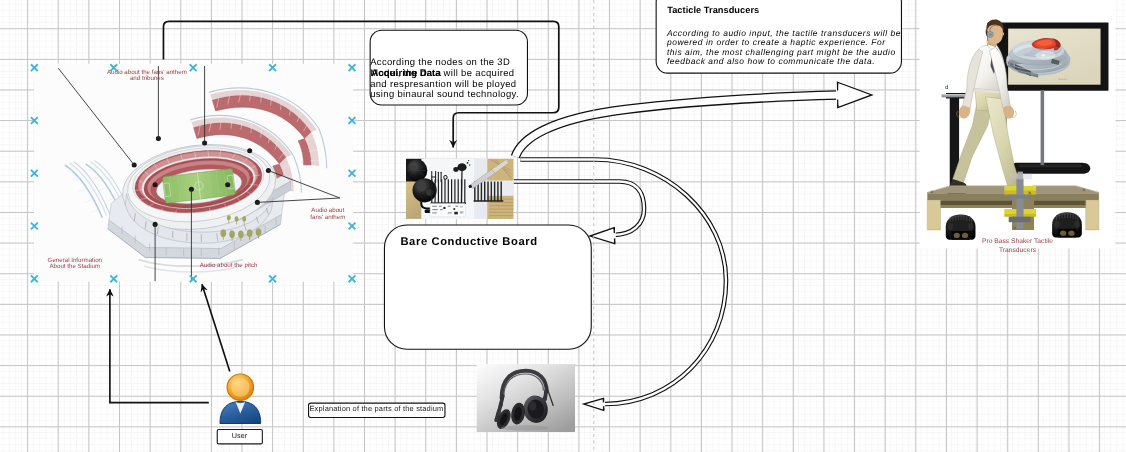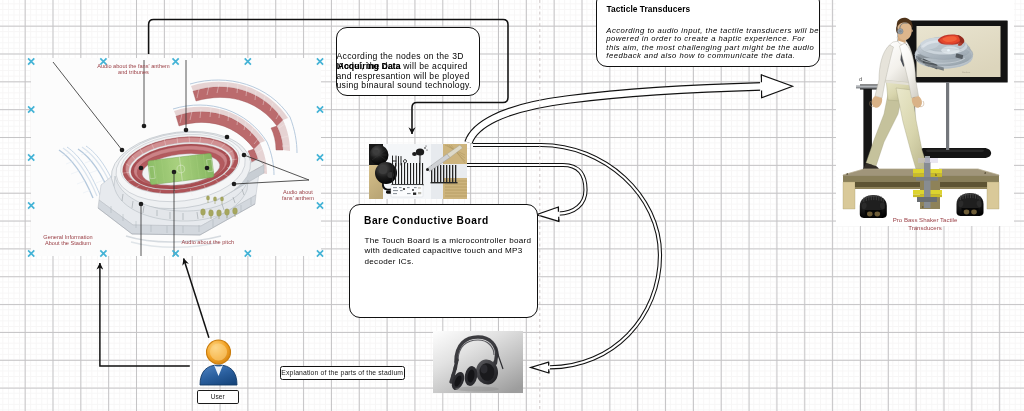--- a/index.html
+++ b/index.html
@@ -791,25 +791,22 @@
   </div>
 
   <div class="callout" id="boxAcquiring" style="left:336px;top:27px;width:144px;height:69px;">
     <div class="t" style="position:absolute;left:0.5px;top:7.2px;font-size:8.8px;letter-spacing:0.05px;margin-top:26px;">Acquiring Data</div>
     <div class="cbody" style="position:absolute;left:-0.5px;top:24px;font-size:8.6px;line-height:9.8px;letter-spacing:0.32px;">According the nodes on the 3D
 Model, the data will be acquired
 and respresantion will be ployed
 using binaural sound technology.</div>
   </div>
 
-  <div class="callout" id="boxBare" style="left:349px;top:204px;width:189px;height:114px;">
+  <div class="callout" id="boxBare" style="left:349px;top:204px;width:189px;height:114px;border-radius:21px;">
     <div class="t" style="position:absolute;left:14px;top:10px;font-size:10.2px;letter-spacing:0.55px;">Bare Conductive Board</div>
-    <div class="cbody" style="position:absolute;left:14.5px;top:31px;font-size:8.1px;line-height:10.3px;letter-spacing:0.29px;">The Touch Board is a microcontroller board
-with dedicated capacitive touch and MP3
-decoder ICs.</div>
   </div>
 
   <div class="callout" id="boxTactile" style="left:596px;top:-9px;width:224px;height:76px;">
     <div class="t" style="position:absolute;left:9.5px;top:12px;font-size:8.4px;letter-spacing:0.05px;">Tacticle Transducers</div>
     <div class="cbody" style="position:absolute;left:9.3px;top:35px;font-size:7.7px;line-height:8.45px;letter-spacing:0.48px;font-style:italic;">According to audio input, the tactile transducers will be
 powered in order to create a haptic experience. For
 this aim, the most challenging part might be the audio
 feedback and also how to communicate the data.</div>
   </div>
 

